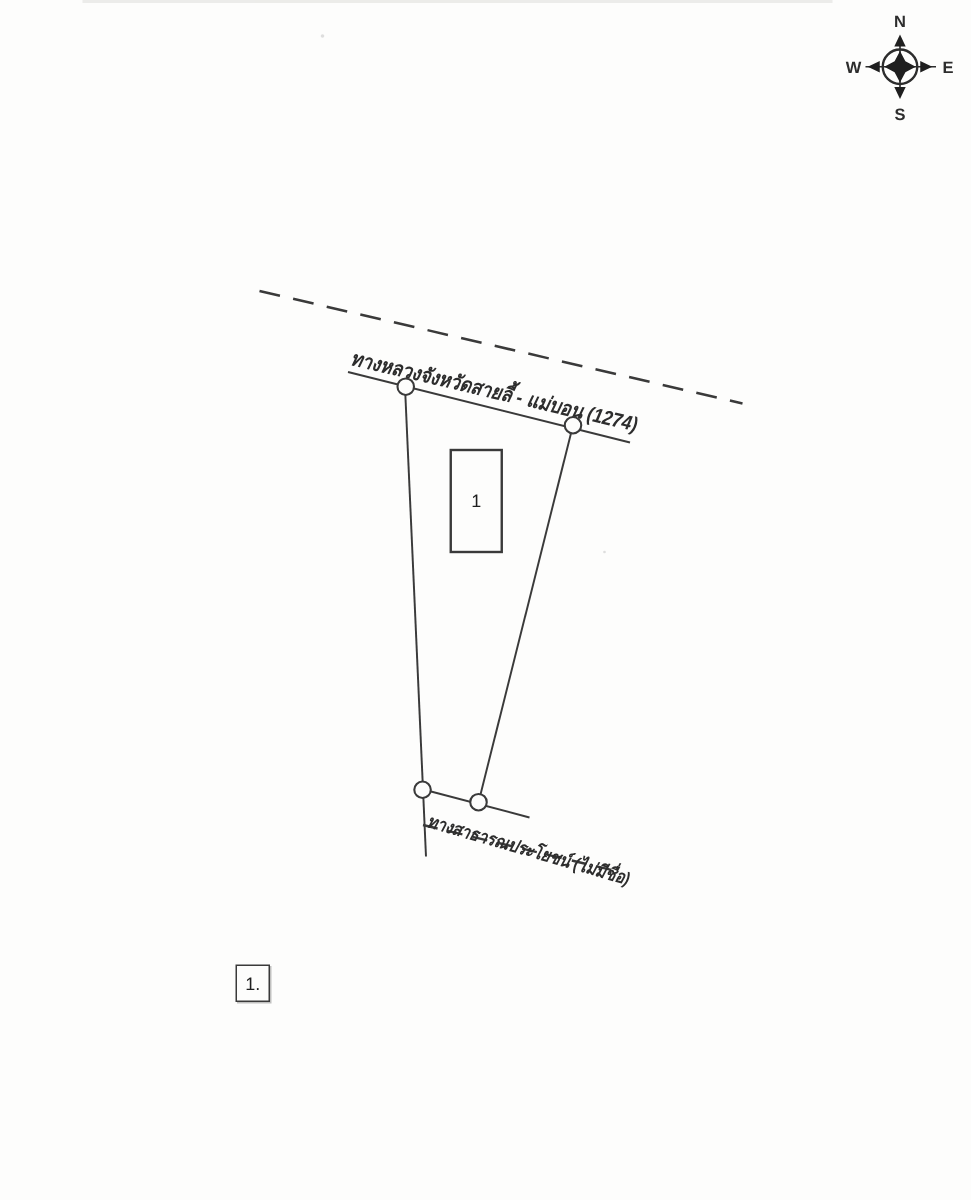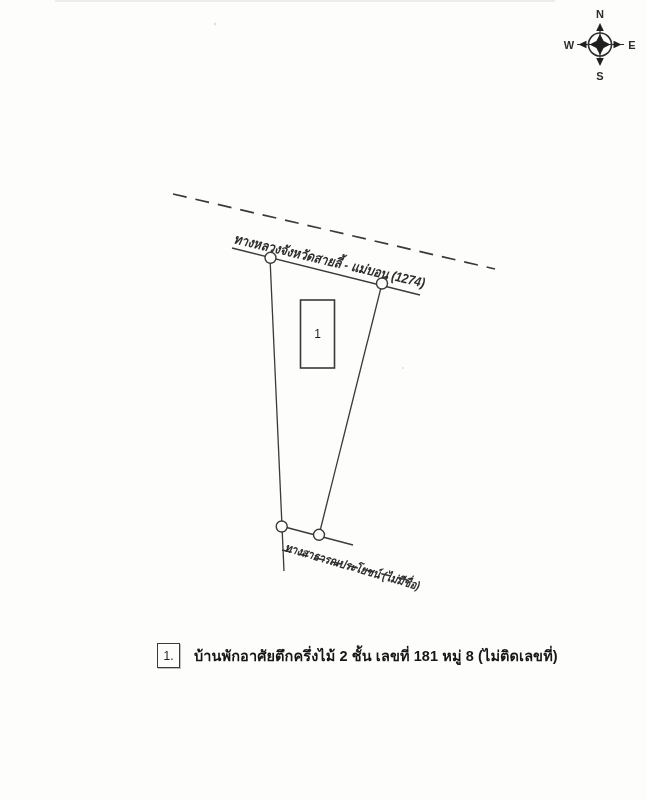--- a/index.html
+++ b/index.html
@@ -113,16 +113,15 @@
     <circle cx="382" cy="283.5" r="5.5" fill="#fdfdfc" stroke="#3a3a3a" stroke-width="1.4"></circle>
     <circle cx="281.7" cy="526.5" r="5.5" fill="#fdfdfc" stroke="#3a3a3a" stroke-width="1.4"></circle>
     <circle cx="319" cy="534.8" r="5.5" fill="#fdfdfc" stroke="#3a3a3a" stroke-width="1.4"></circle>
 
     <rect x="300.5" y="300" width="34" height="68" fill="#fdfdfc" stroke="#3a3a3a" stroke-width="1.6"></rect>
     <text class="marker-label" x="317.5" y="338">1</text>
   </svg>
 
   <div class="legend">
     <span class="legend-box">1.</span>
-    <span class="legend-text">บ้านพักอาศัยตึกครึ่งไม้ 2 ชั้น เลขที่  181 หมู่ 8 (ไม่ติดเลขที่)</span>
   </div>
 
 </div>
 
 </body></html>

